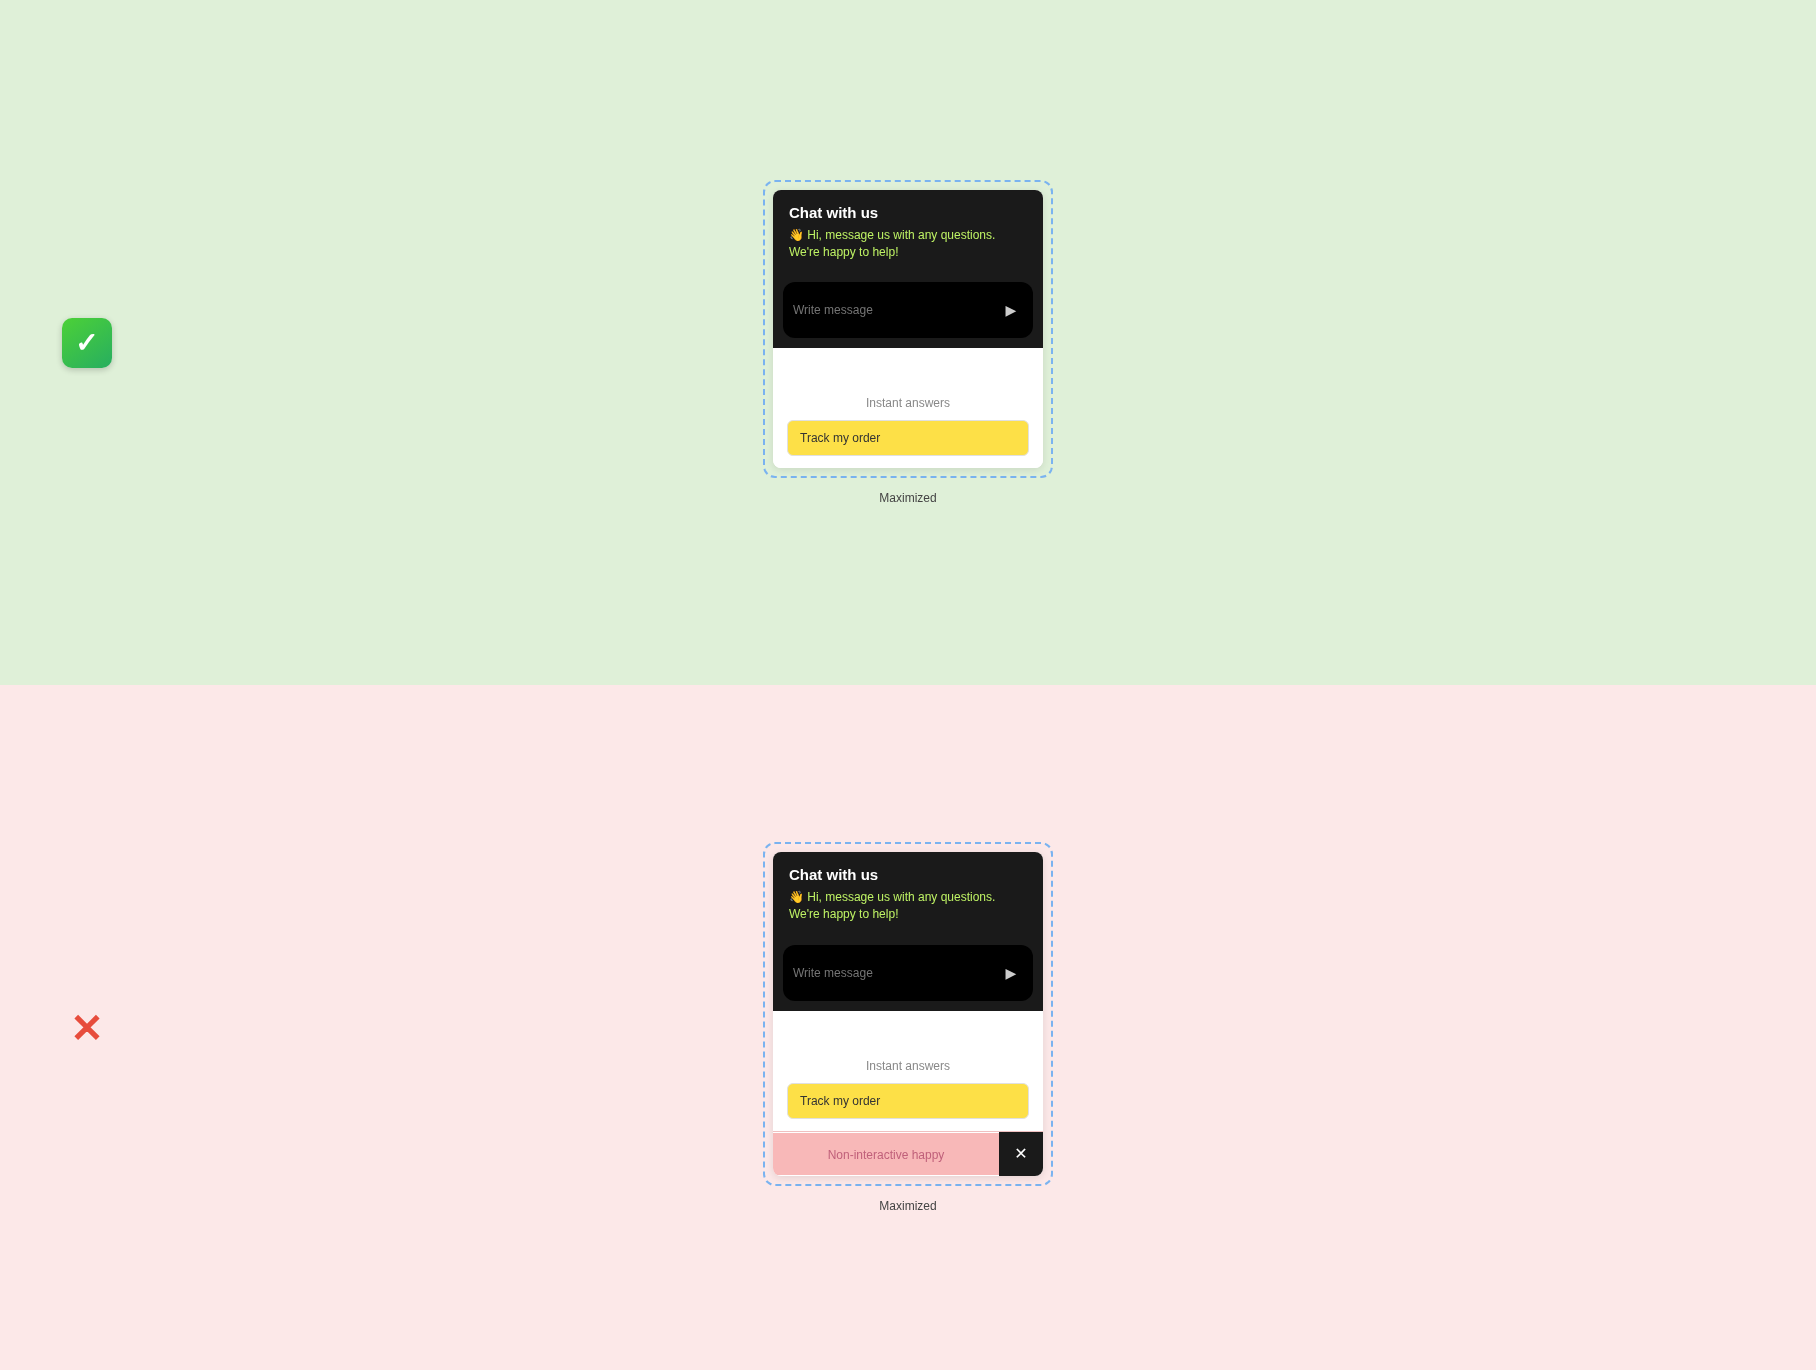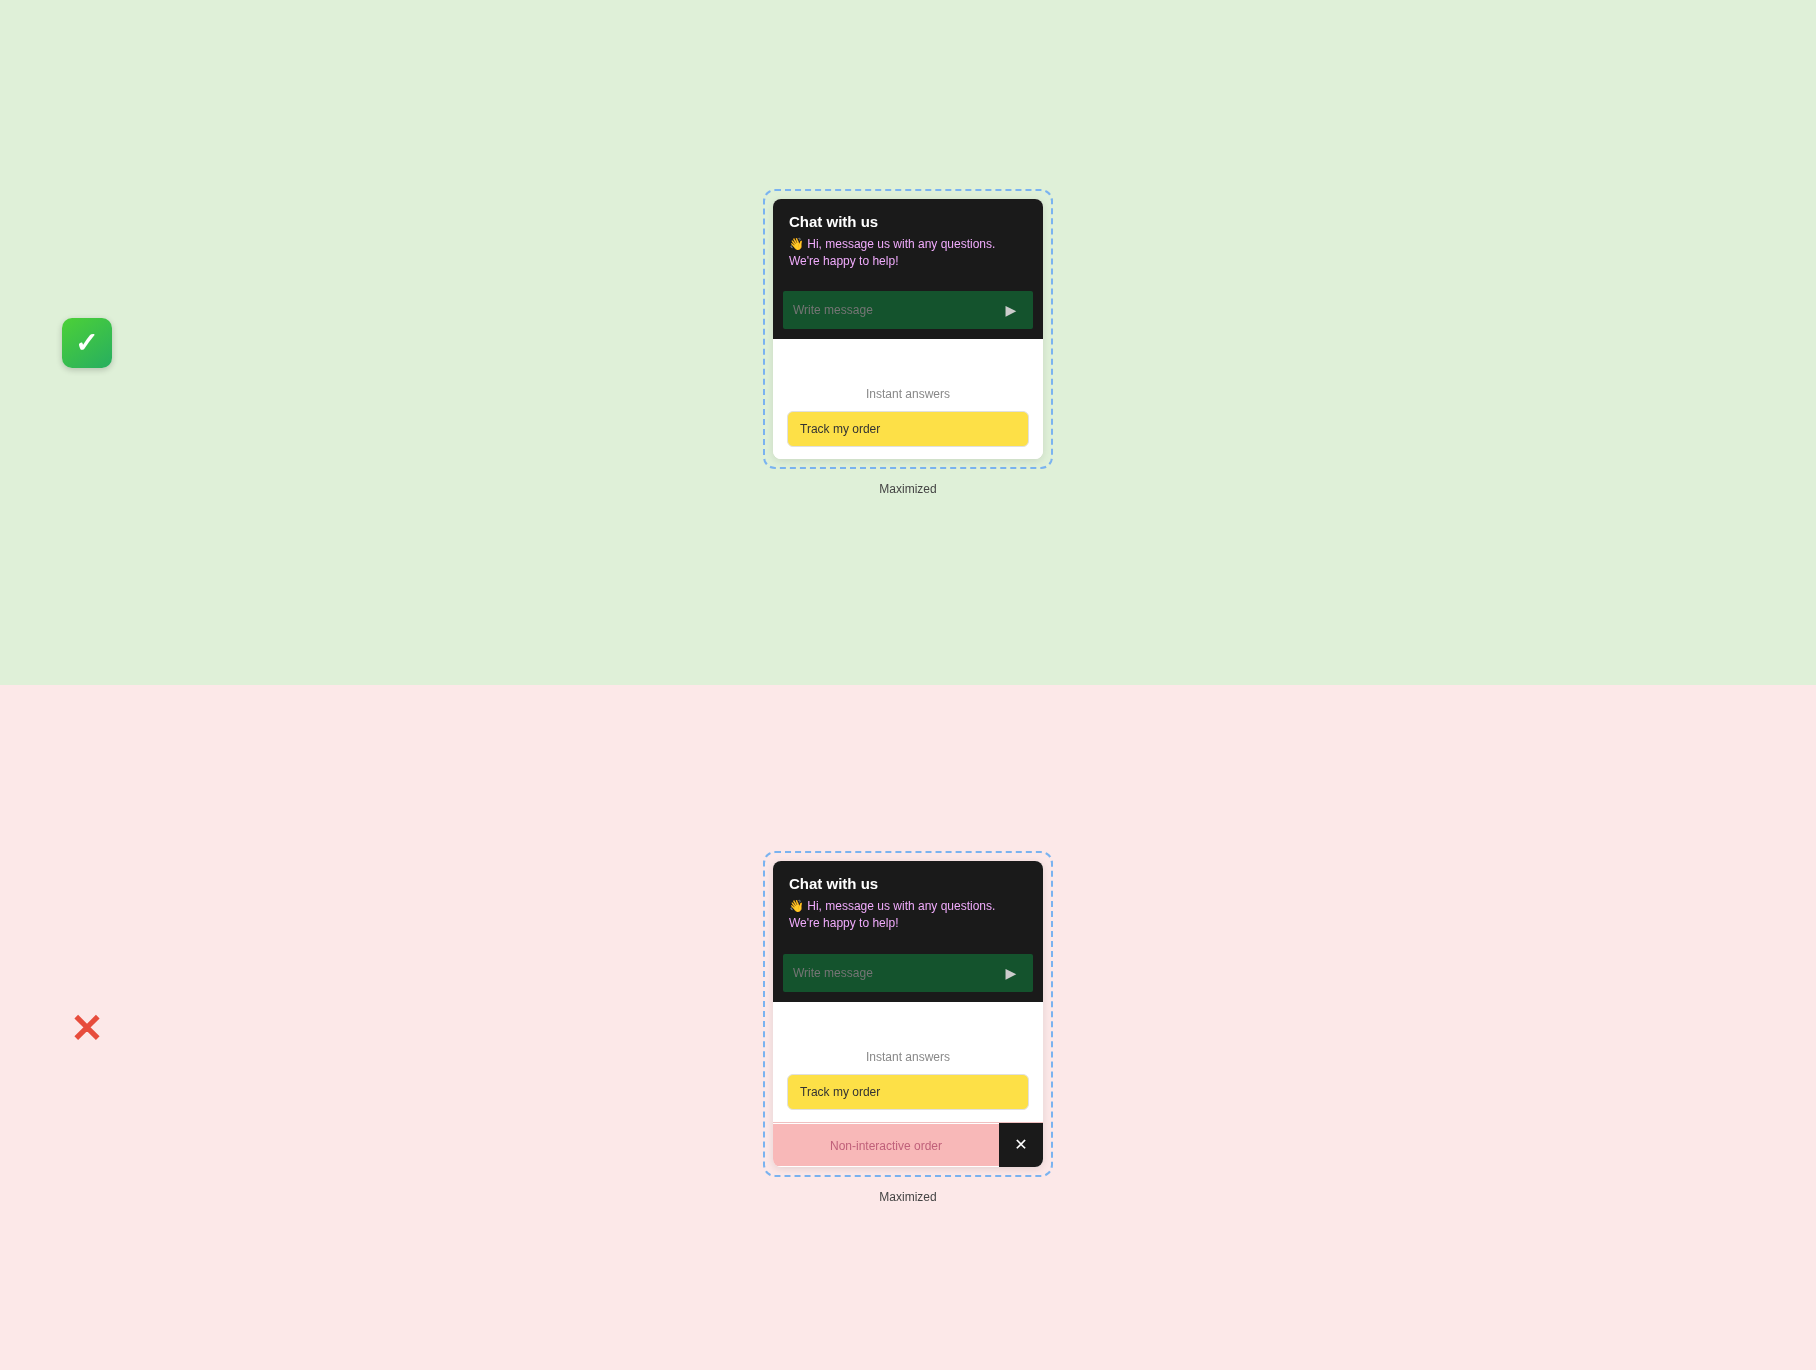--- a/index.html
+++ b/index.html
@@ -111,35 +111,35 @@
     }
 
     .chat-header-title {
       font-size: 15px;
       font-weight: 600;
       margin-bottom: 6px;
     }
 
     .chat-header-subtitle {
       font-size: 12px;
-      color: #f0abfc;
+      color: #bef264;
       line-height: 1.4;
     }
 
     .chat-input-area {
       background: #1a1a1a;
       padding: 8px 10px 10px;
     }
 
     .chat-input-wrapper {
-      background: #14532d;
-      border-radius: 2px;
-      display: flex;
-      align-items: center;
-      padding: 7px 10px;
+      background: #000000;
+      border-radius: 12px;
+      display: flex;
+      align-items: center;
+      padding: 16px 10px;
       gap: 8px;
     }
 
     .chat-input-field {
       flex: 1;
       border: none;
       outline: none;
       font-size: 12px;
       color: #999;
       background: transparent;
@@ -281,21 +281,21 @@
           </div>
         </div>
         <div class="chat-body">
           <div class="instant-answers-label">Instant answers</div>
           <button class="track-order-btn">
             <span>Track my order</span>
           </button>
         </div>
         <div class="non-interactive-bar">
           <div class="non-interactive-label-area">
-            <span class="non-interactive-text">Non-interactive order</span>
+            <span class="non-interactive-text">Non-interactive happy</span>
           </div>
           <button class="close-btn">
             <span>✕</span>
           </button>
         </div>
       </div>
     </div>
 
     <div class="section-label">Maximized</div>
   </div>

